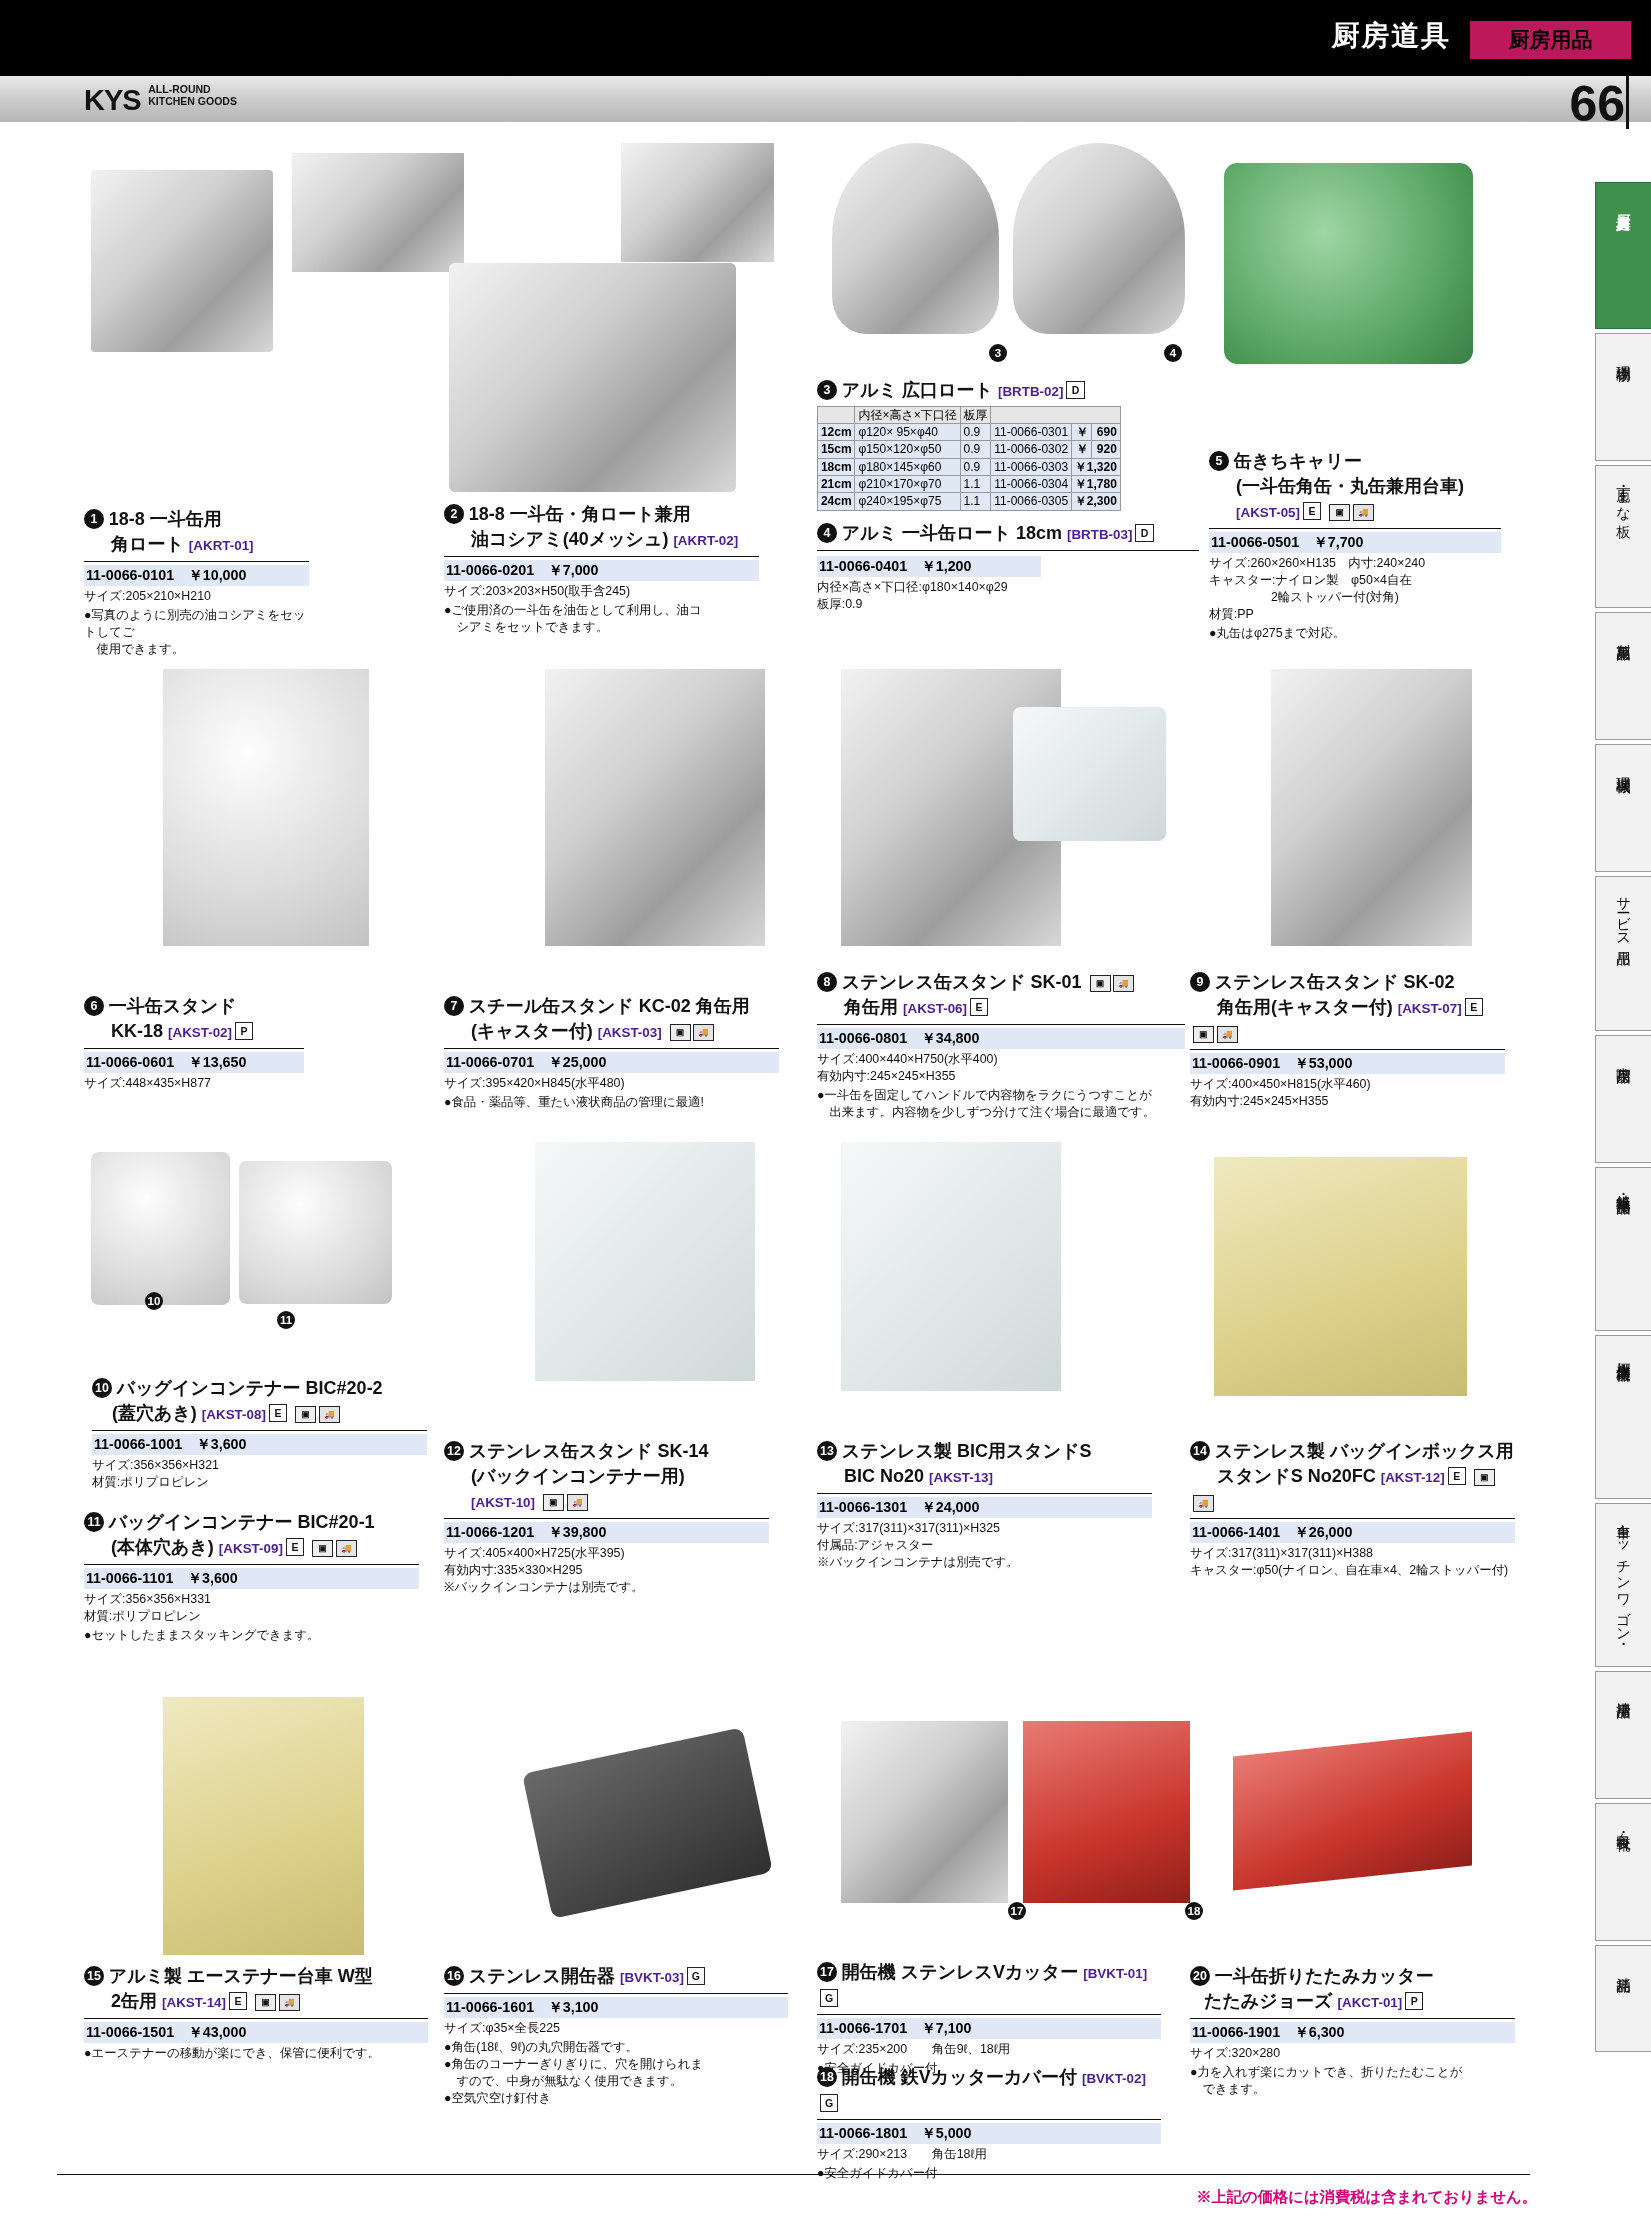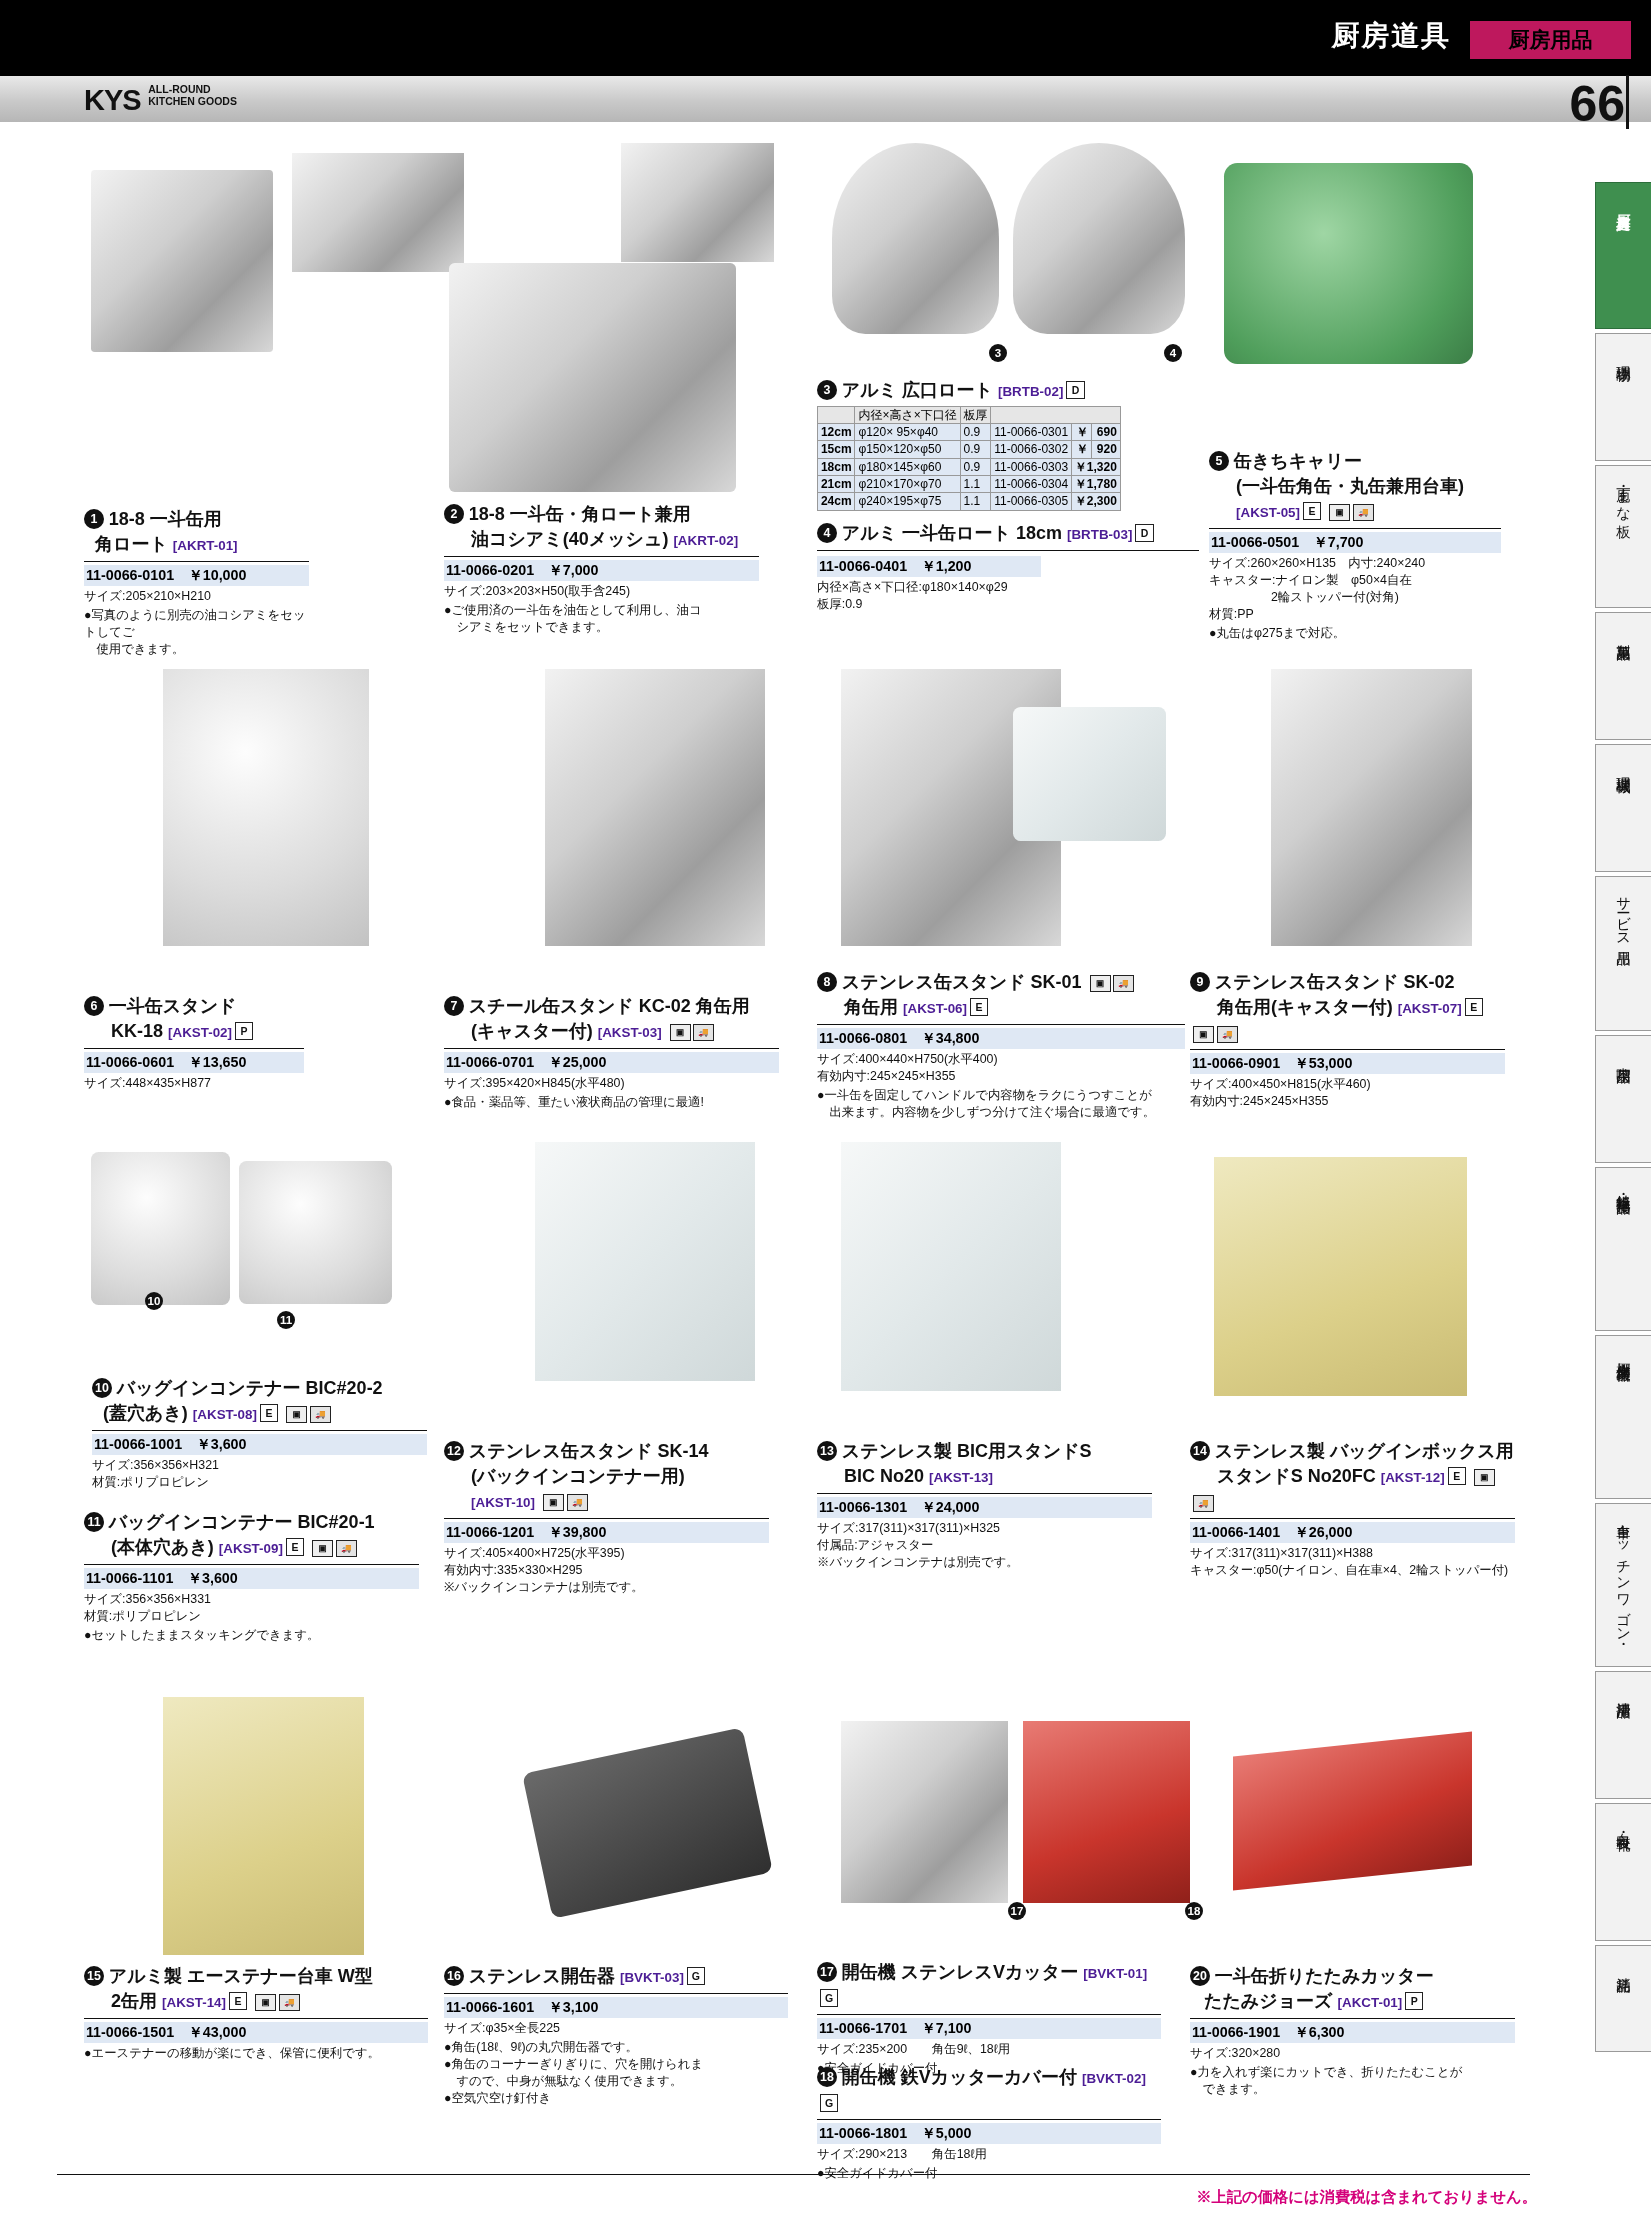--- a/index.html
+++ b/index.html
@@ -122,21 +122,21 @@
   <div class="ph dark" style="left:535px;top:1749px;width:225px;height:148px;border-radius:9.6px;transform:rotate(-12deg);"></div>
   <div class="ph metal" style="left:841px;top:1721px;width:167px;height:182px;"></div>
   <div class="ph red" style="left:1023px;top:1721px;width:167px;height:182px;"></div>
   <div class="cap-circ" style="left:1008px;top:1902px;">17</div>
   <div class="cap-circ" style="left:1185px;top:1902px;">18</div>
   <div class="ph red" style="left:1233px;top:1744px;width:239px;height:134px;transform:skewY(-6deg);"></div>
 
   <div class="item" style="left:84px;top:507px;width:225px;">
     <div class="ttl">
       <span class="num">1</span><span>18-8 一斗缶用</span><br>
-      <span style="margin-left:11px">角ロート</span>
+      <span style="margin-left:27px">角ロート</span>
       <span class="code">[AKRT-01]</span>
     </div>
     <hr class="rule">
     <div class="price-line">
       <span>11-0066-0101</span>　<span>￥10,000</span>
     </div>
     <div class="spec"><span>サイズ:205×210×H210</span></div>
     <div class="spec"><span>●写真のように別売の油コシアミをセットしてご</span><br><span>　使用できます。</span></div>
   </div>
 
@@ -299,21 +299,21 @@
       <span>11-0066-0901</span>　<span>￥53,000</span>
     </div>
     <div class="spec">
       <span>サイズ:400×450×H815(水平460)</span><br><span>有効内寸:245×245×H355</span>
     </div>
   </div>
 
   <div class="item" style="left:92px;top:1376px;width:335px;">
     <div class="ttl">
       <span class="num">10</span><span>バッグインコンテナー BIC#20-2</span><br>
-      <span style="margin-left:11px">(蓋穴あき)</span>
+      <span style="margin-left:20px">(蓋穴あき)</span>
       <span class="code">[AKST-08]</span><span class="badge">E</span>
       <span class="ic"><i>▣</i></span><span class="ic truck"><i>🚚</i></span>
     </div>
     <hr class="rule">
     <div class="price-line">
       <span>11-0066-1001</span>　<span>￥3,600</span>
     </div>
     <div class="spec">
       <span>サイズ:356×356×H321</span><br><span>材質:ポリプロピレン</span>
     </div>

